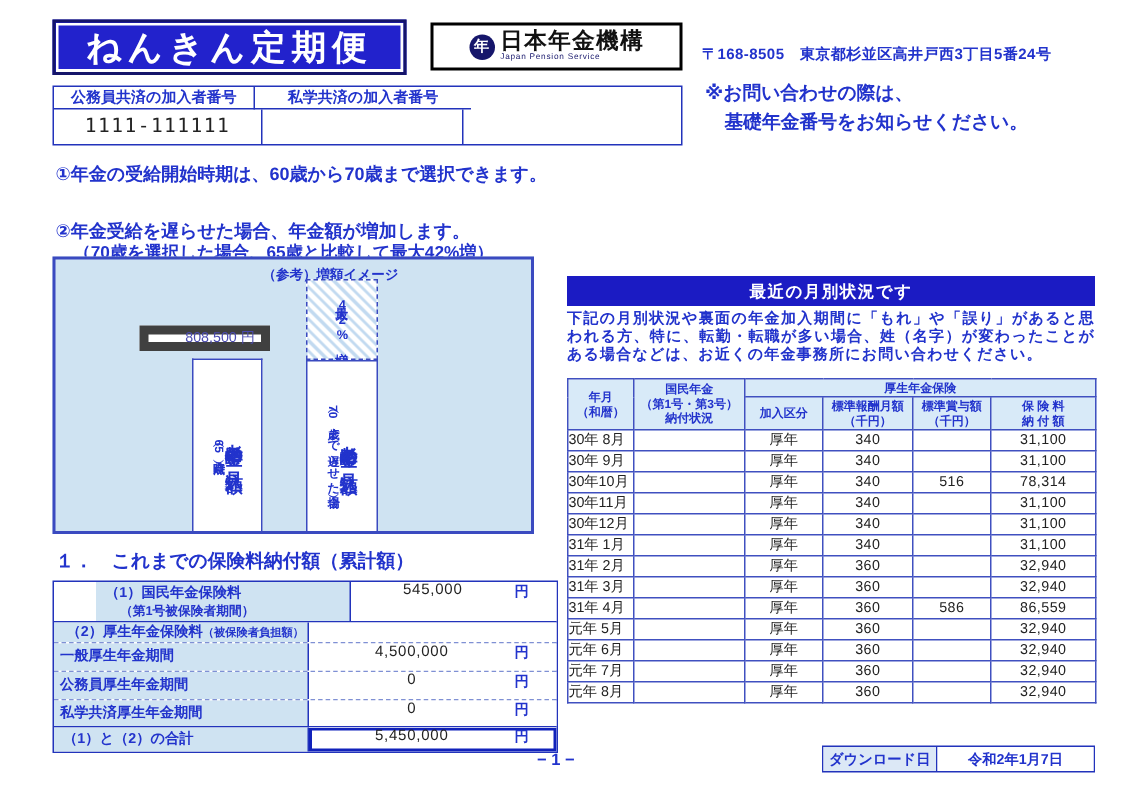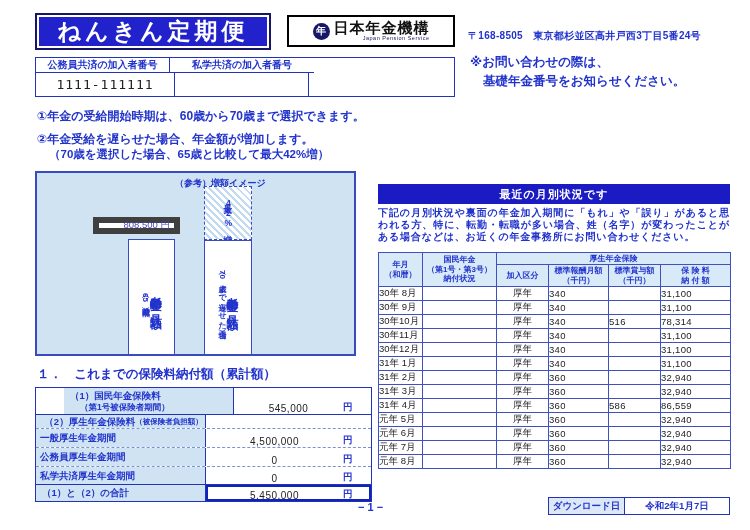--- a/index.html
+++ b/index.html
@@ -11,42 +11,42 @@
 
   
   .title-box { left:35px; top:13px; width:236px; height:37px; background:#2222cc;
     border:2px solid #15156a; box-shadow:inset 0 0 0 2px #fff; display:flex;
     align-items:center; justify-content:center; color:#fff; font-size:23px;
     font-weight:bold; letter-spacing:4px; }
   .logo-box { left:287px; top:15px; width:168px; height:32px; border:2px solid #000;
     background:#fff; display:flex; align-items:center; justify-content:center; gap:4px; }
   .logo-circle { width:17px; height:17px; border-radius:50%; background:#16166b; color:#fff;
     display:flex; align-items:center; justify-content:center; font-size:10px; font-weight:bold; }
-  .logo-texts { display:flex; flex-direction:column; align-items:flex-end; }
+  .logo-texts { display:flex; flex-direction:column; align-items:flex-start; }
   .logo-main { font-size:15px; font-weight:bold; color:#111; letter-spacing:1px; line-height:1; }
   .logo-sub { font-size:5.5px; color:#16166b; line-height:1.4; letter-spacing:0.5px; }
   .address { left:468px; top:29px; font-size:10px; font-weight:bold; color:#2233cc; letter-spacing:0.3px; }
 
   .pnum-table { left:35px; top:57px; width:420px; border:1.5px solid #2233bb; }
   .pnum-row { display:flex; }
   .pnum-row > div { border-right:1.2px solid #2233bb; }
   .pnum-row > div:last-child { border-right:none; }
   .pnum-head > div { height:15px; display:flex; align-items:center; justify-content:center;
     font-size:10px; font-weight:bold; border-bottom:1.2px solid #2233bb; }
   .pnum-vals > div { height:23px; display:flex; align-items:center; justify-content:center; }
   .pc1 { width:139px; } .pc2 { width:134px; } .pc3 { width:144px; }
   .pnum-head .pc1 { background:#1b1bc3; color:#fff; }
   .pnum-head .pc2, .pnum-head .pc3 { color:#2233cc; background:#fff; }
   .pnum-vals .pc1 { font-family:"DejaVu Sans Mono",monospace; font-size:13px; color:#222; letter-spacing:1px; }
   .inquiry { left:470px; top:53px; font-size:12.5px; font-weight:bold; color:#2233cc; line-height:1.5; }
   .inquiry .l2 { padding-left:13px; }
 
   
   .notes { left:37px; top:109px; color:#2233cc; font-weight:bold; font-size:12px; line-height:1.2; }
-  .notes .n1 { margin-bottom:9px; }
+  .notes .n1 { margin-bottom:24px; }
   .notes .n3 { padding-left:12px; font-size:11.5px; margin-top:1px; }
 
   
   .chart-panel { left:35px; top:171px; width:321px; height:185px; background:#cfe3f2;
     border:2px solid #3a4ac0; }
   .chart-caption { position:absolute; left:138px; top:4px; font-size:9px; font-weight:bold; color:#2233cc; }
   .amount-box { position:absolute; left:56px; top:44px; width:87px; height:17px; background:#fff;
     border:6px solid #404040; display:flex; align-items:center; justify-content:flex-end;
     padding-right:4px; font-size:9.5px; color:#4a4ab0; }
   .bar { position:absolute; background:#fff; border:1px solid #3a4ac0; border-bottom:none;
@@ -69,41 +69,41 @@
   .s1-table { left:35px; top:387px; width:337px; border:1.5px solid #2233bb; background:#fff; }
   .s1row { display:flex; }
   .s1row + .s1row { border-top:1px solid #2233bb; }
   .s1row.dashed { border-top:1px dashed #7f90d4; }
   .s1label { width:170px; background:#cfe3f2; color:#2233cc; font-weight:bold; font-size:9.5px;
     padding:1px 0 1px 6px; border-right:1.2px solid #2233bb; display:flex;
     flex-direction:column; justify-content:center; line-height:1.2; }
   .s1label .sub { font-size:8.5px; padding-left:10px; }
   .s1label .subinline { font-size:7.5px; }
   .s1label.indent { padding-left:4px; }
-  .s1value { flex:1; display:flex; align-items:flex-end; background:#fff; }
+  .s1value { flex:1; display:flex; align-items:flex-start; background:#fff; }
   .s1value .num { flex:1; text-align:center; font-size:10px; color:#222; letter-spacing:0.5px; }
   .s1value .yen { width:28px; font-size:9.5px; font-weight:bold; color:#2233cc; }
   .h26 { height:26px;padding-left:28px; } .h14 { height:14px; } .h19 { height:19px; } .h18 { height:18px; } .h17 { height:17px; }
   .total-val { box-shadow:inset 0 0 0 2px #1122bb; }
 
   
   .monthly-title { left:378px; top:184px; width:352px; height:20px; background:#1b1bc3;
     color:#fff; font-weight:bold; font-size:11px; display:flex; align-items:center;
     justify-content:center; letter-spacing:1px; }
   .monthly-desc { left:378px; top:207px; width:352px; font-size:10px; font-weight:bold;
     color:#2233cc; line-height:1.18; letter-spacing:0.8px; text-align:justify; }
   table.monthly { left:378px; top:252px; width:352px; border-collapse:collapse; table-layout:fixed; }
   table.monthly th, table.monthly td { border:1px solid #4050c0; }
   table.monthly th { background:#d8eaf8; color:#2233cc; font-weight:bold; font-size:8px;
     line-height:1.2; white-space:pre-line; padding:1px 0; text-align:center; }
   table.monthly th.group { height:12px; padding:0; }
   table.monthly td { height:14px; font-size:9.5px; color:#222; background:#fff; padding:0; }
   td.cmonth { text-align:left; padding-left:3px; white-space:pre; }
   td.ccenter { text-align:center; }
-  td.crnum { text-align:left; padding-right:8px; letter-spacing:0.3px; }
+  td.crnum { text-align:center; padding-right:8px; letter-spacing:0.3px; }
 
   
   .dl-box { left:548px; top:497px; width:182px; height:18px; border:1.5px solid #2233bb; display:flex; }
   .dl-label { width:76px; background:#dce8f6; color:#2233cc; font-weight:bold; font-size:9.5px;
     display:flex; align-items:center; justify-content:center; border-right:1.5px solid #2233bb; }
   .dl-date { flex:1; background:#fff; color:#2233cc; font-size:9.5px; font-weight:bold;
     display:flex; align-items:center; justify-content:center; }
   .page-num { left:358px; top:501px; color:#2233cc; font-size:11px; font-weight:bold; }
 </style>
 </head>

